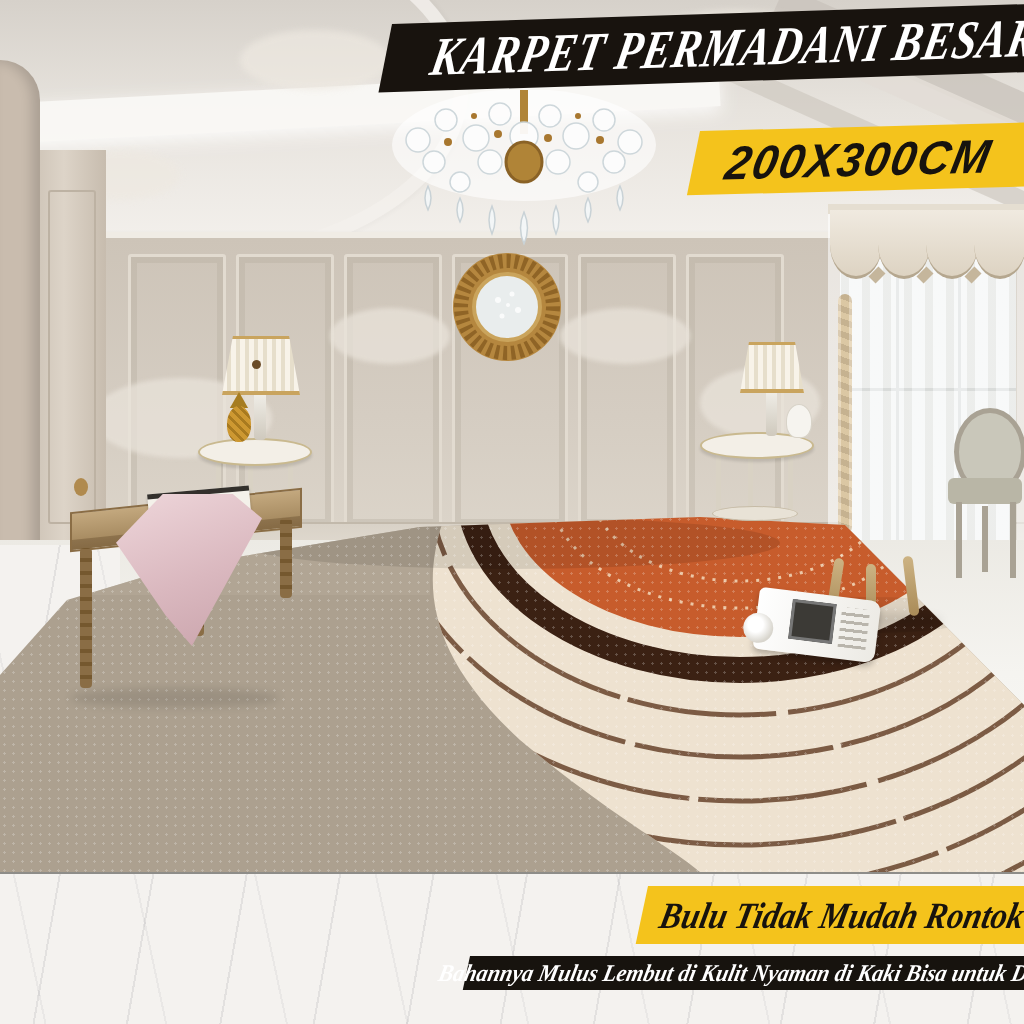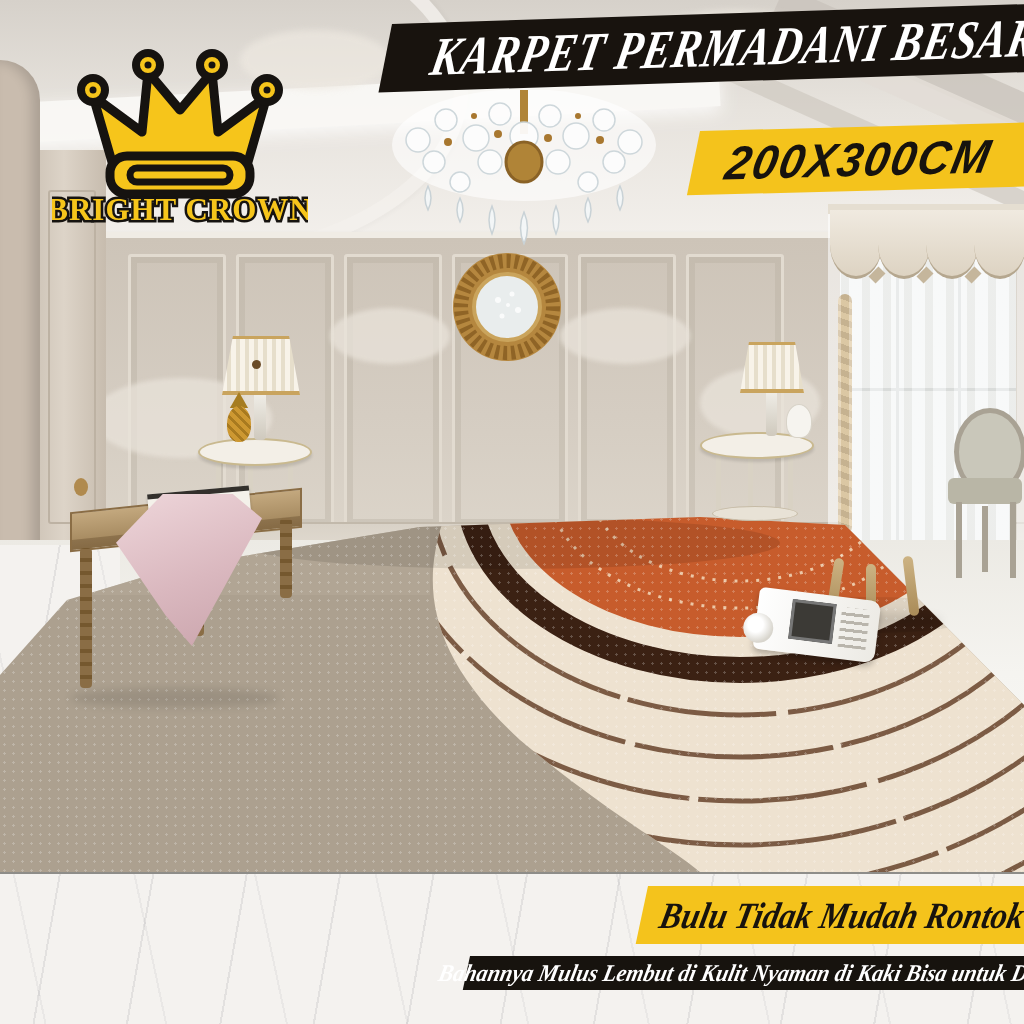--- a/index.html
+++ b/index.html
@@ -406,38 +406,20 @@
   </div>
 
   <div class="abs magazine">
     <div class="mag-roll"></div>
     <div class="mag-photo"></div>
     <div class="mag-lines"></div>
   </div>
 
   <div class="abs marble marble-bottom"></div>
 
-  <div class="abs logo">
-    <svg width="256" height="192" viewBox="0 0 256 192">
-      <g>
-        <path d="M60,128 L41,62 L90,98 L96,38 L128,76 L160,38 L166,98 L215,62 L196,128 Z" fill="#f6c51b" stroke="#161310" stroke-width="9" stroke-linejoin="round"></path>
-        <circle cx="41" cy="56" r="12" fill="#f6c51b" stroke="#161310" stroke-width="8"></circle>
-        <circle cx="96" cy="31" r="12" fill="#f6c51b" stroke="#161310" stroke-width="8"></circle>
-        <circle cx="160" cy="31" r="12" fill="#f6c51b" stroke="#161310" stroke-width="8"></circle>
-        <circle cx="215" cy="56" r="12" fill="#f6c51b" stroke="#161310" stroke-width="8"></circle>
-        <circle cx="41" cy="56" r="3.5" fill="#161310"></circle>
-          <circle cx="96" cy="31" r="3.5" fill="#161310"></circle>
-        <circle cx="160" cy="31" r="3.5" fill="#161310"></circle>
-          <circle cx="215" cy="56" r="3.5" fill="#161310"></circle>
-        <rect x="58" y="122" width="140" height="38" rx="17" fill="#f6c51b" stroke="#161310" stroke-width="9"></rect>
-        <rect x="78" y="134" width="100" height="14" rx="7" fill="none" stroke="#161310" stroke-width="7"></rect>
-      </g>
-      <text x="128" y="186" text-anchor="middle" font-family="Liberation Serif, serif" font-weight="bold" font-size="31" letter-spacing="1" fill="#f6c51b" stroke="#161310" stroke-width="5" paint-order="stroke">BRIGHT CROWN</text>
-    </svg>
-  </div>
 
   <div class="abs banner banner-title">
     <span>KARPET PERMADANI BESAR</span>
   </div>
   <div class="abs banner badge-size">
     <span>200X300CM</span>
   </div>
   <div class="abs banner badge-feature">
     <span>Bulu Tidak Mudah Rontok</span>
   </div>

